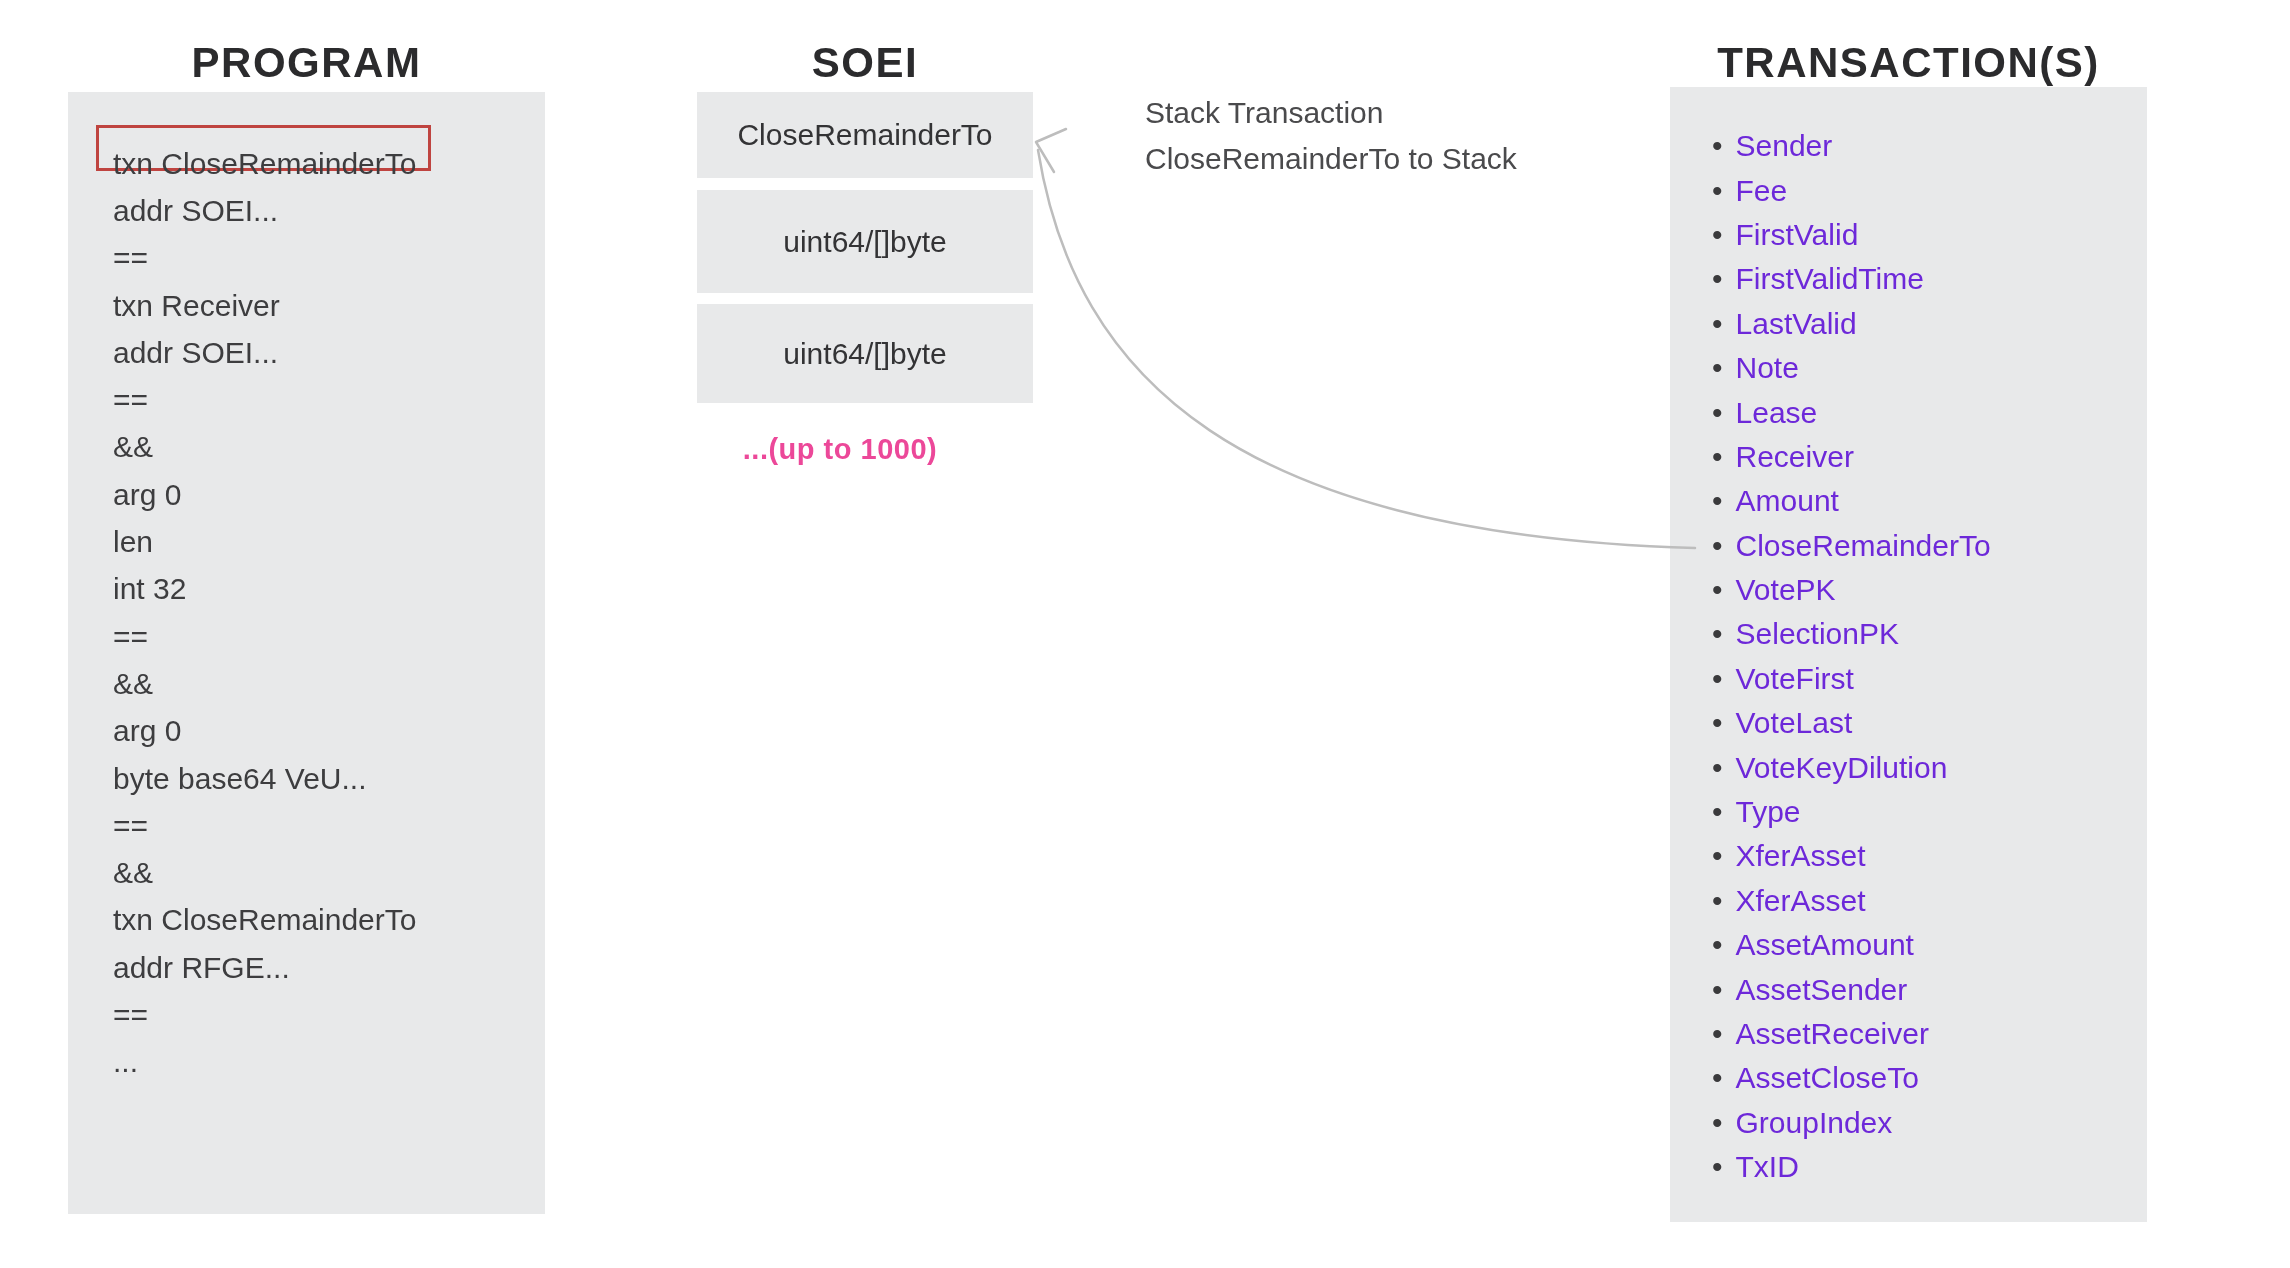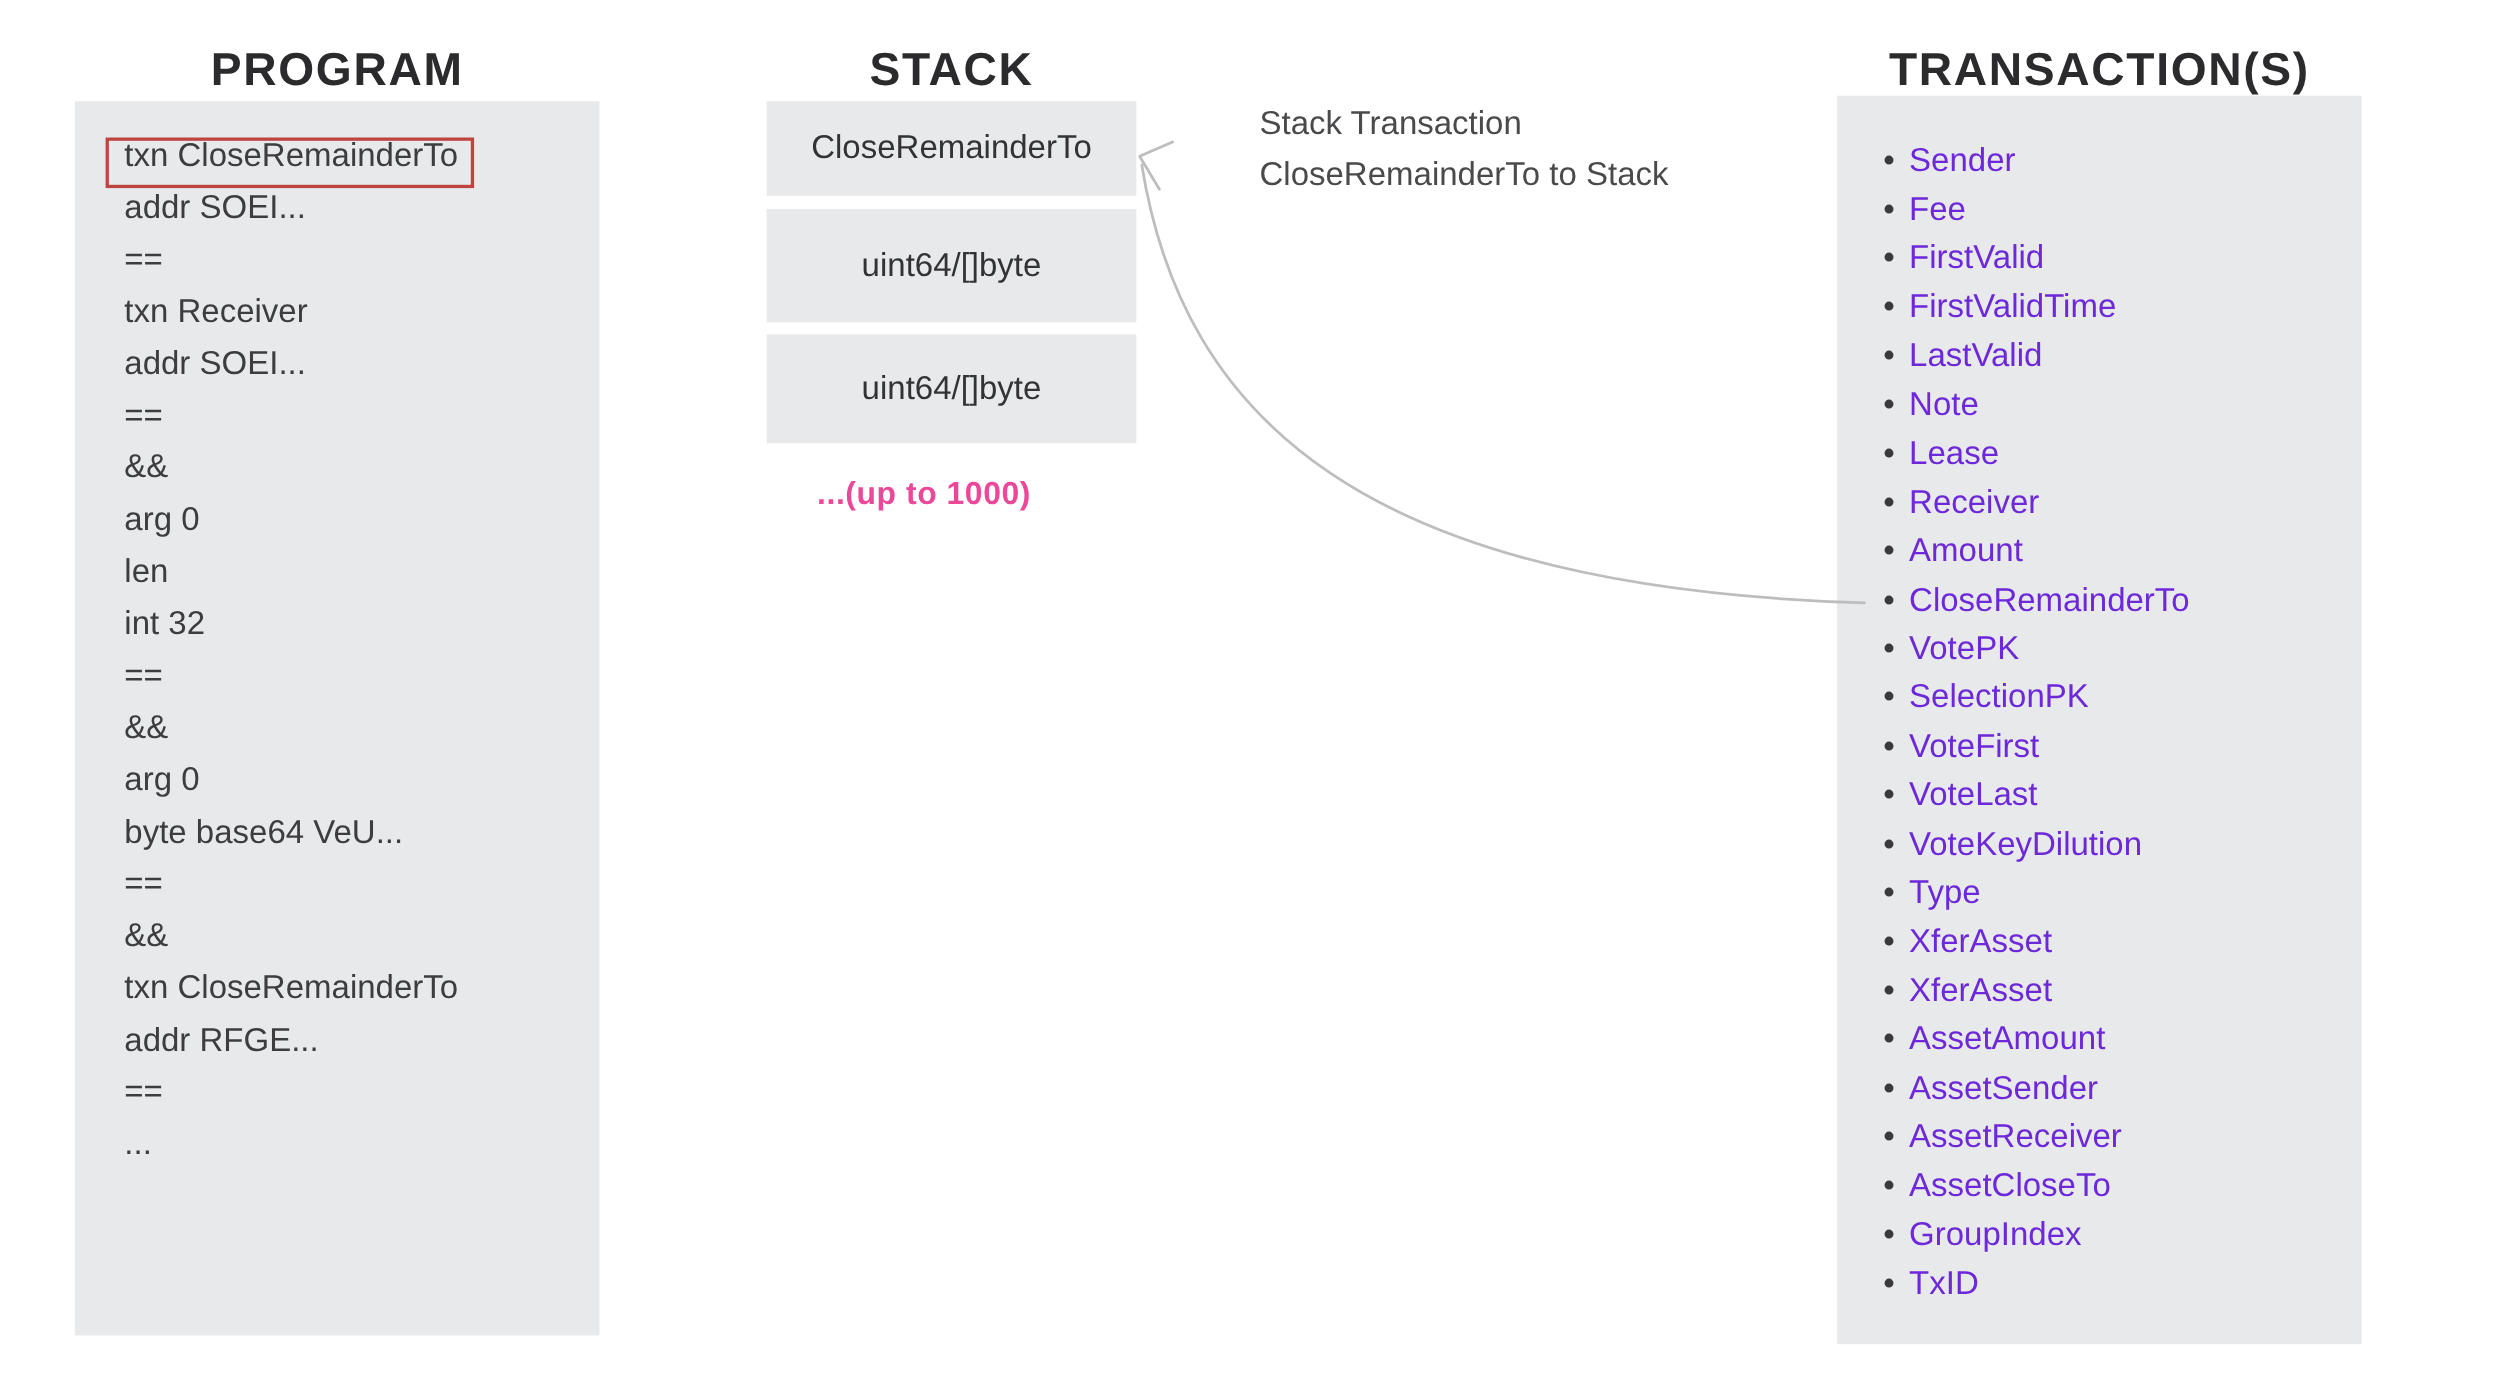--- a/index.html
+++ b/index.html
@@ -12,21 +12,21 @@
     color:var(--title-text,#2b2b2d);text-align:center;white-space:nowrap;
   }
   #program-title{left:68px;width:477px;}
   #stack-title{left:697px;width:336px;}
   #transactions-title{left:1670px;width:477px;}
 
   .panel{position:absolute;background:var(--panel-bg,#e8e9ea);}
   #program-panel{left:68px;top:92px;width:477px;height:1122px;}
   #transactions-panel{left:1670px;top:87px;width:477px;height:1135px;}
 
-  .code-lines{position:absolute;left:113px;top:118px;}
+  .code-lines{position:absolute;left:113px;top:140px;}
   .code-line{
     height:47.3px;display:flex;align-items:center;
     font-size:30px;color:var(--body-text,#3d3d3f);white-space:pre;
   }
   #highlight-box{
     position:absolute;left:96px;top:125px;width:335px;height:46px;
     border:3px solid var(--highlight-border,#bf4440);box-sizing:border-box;
   }
 
   .stack-box{
@@ -55,21 +55,21 @@
   .txn-item::before{content:"\2022";margin-right:13px;color:#3a3a3c;}
 
   #arrow-overlay{position:absolute;left:0;top:0;pointer-events:none;}
 </style>
 </head>
 <body>
 
 <div class="canvas">
 
   <div class="col-title" id="program-title">PROGRAM</div>
-  <div class="col-title" id="stack-title">STACK</div>
+  <div class="col-title" id="stack-title">SOEI</div>
   <div class="col-title" id="transactions-title">TRANSACTION(S)</div>
 
   <div class="panel" id="program-panel"></div>
   <div id="highlight-box"></div>
   <div class="code-lines">
 
   <div class="code-line">txn CloseRemainderTo</div>
       <div class="code-line">addr SOEI...</div>
       <div class="code-line">==</div>
       <div class="code-line">txn Receiver</div>

